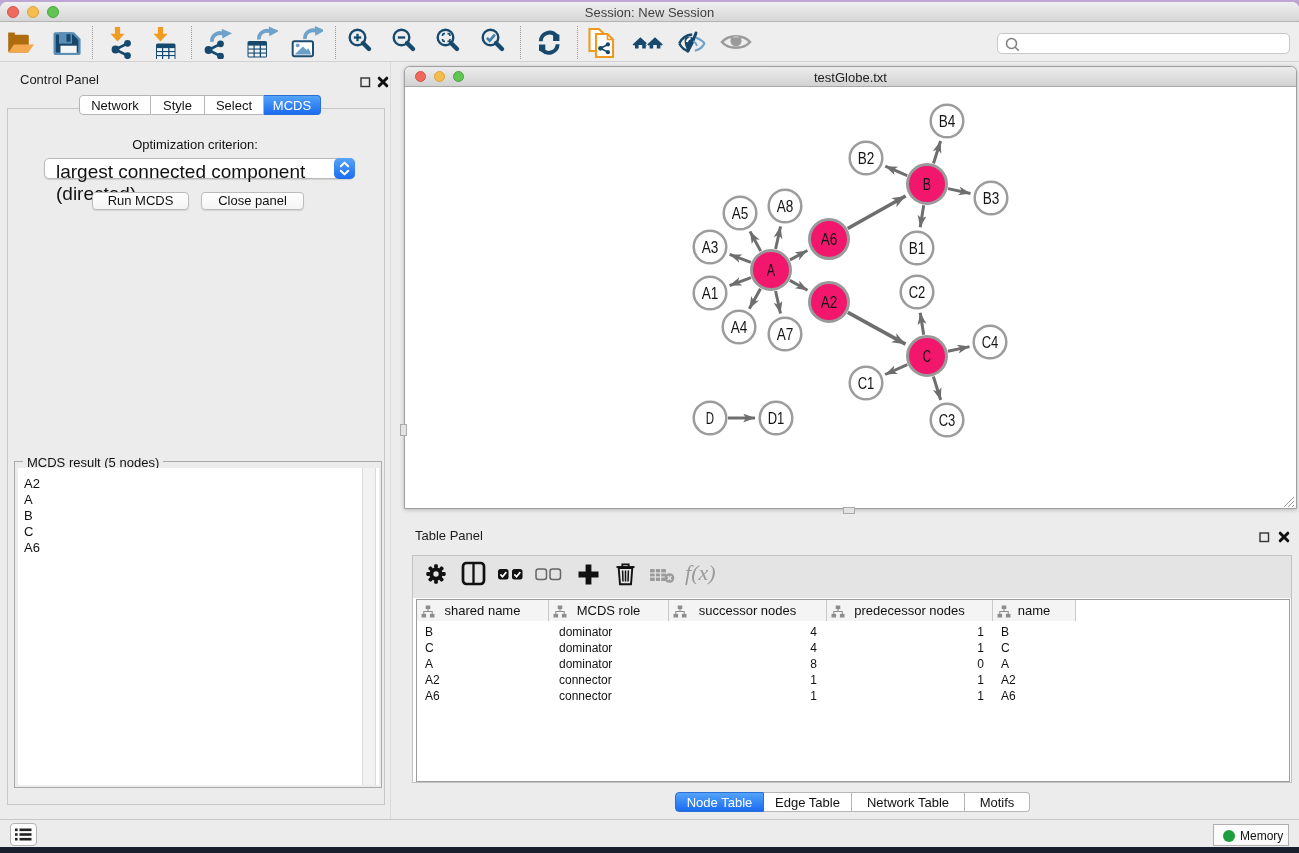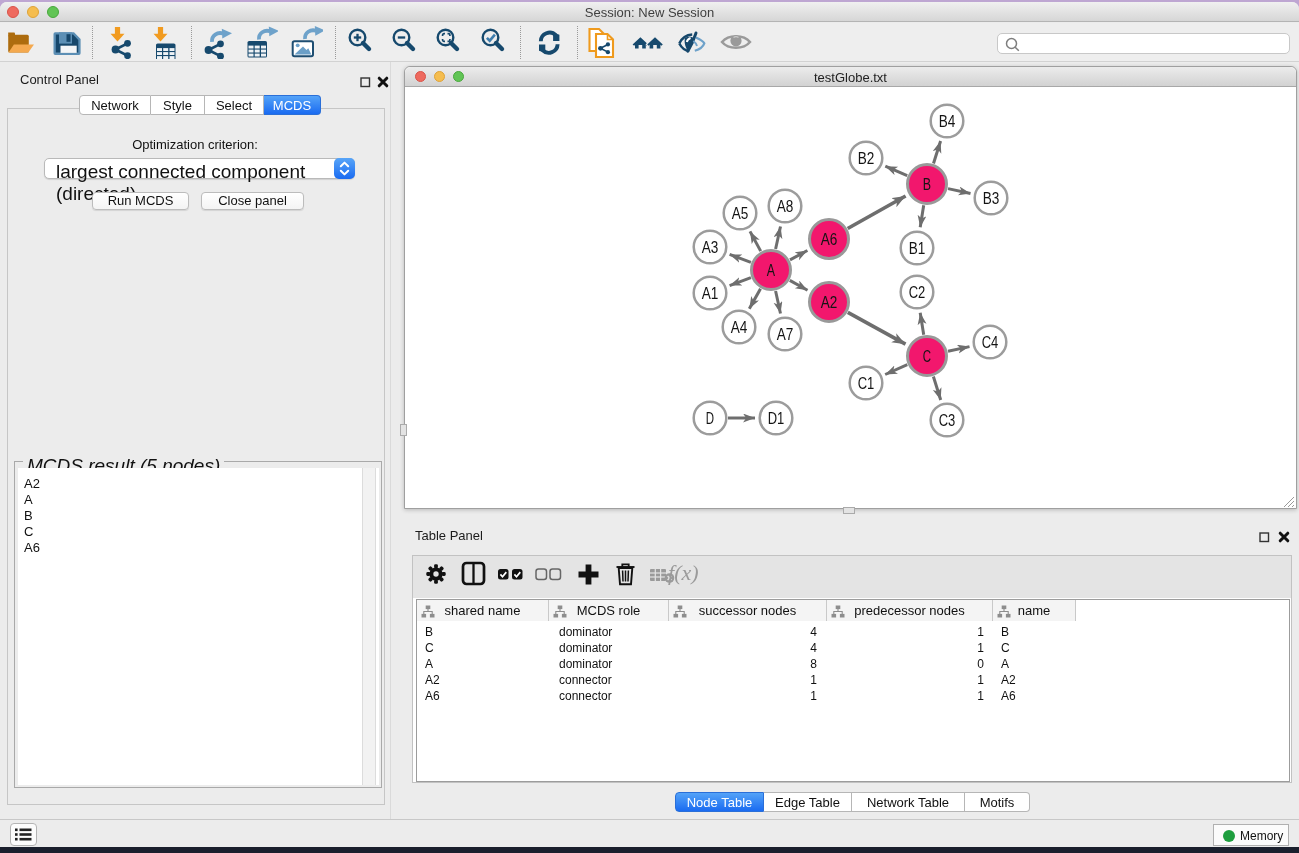--- a/index.html
+++ b/index.html
@@ -27,21 +27,21 @@
 .tabseg .seg:last-child { border-radius:0 4px 4px 0; }
 .tabseg .seg.sel { background:linear-gradient(#54a3f8,#1a6bf1); border-color:#2a6fd8; color:#fff; }
 .cpbox { position:absolute; left:7px; top:46px; width:378px; height:697px; border:1px solid #c6c6c6; }
 .optlabel { position:absolute; left:0; width:100%; text-align:center; top:75px; font-size:13px; color:#111; }
 .dropdown { position:absolute; left:44px; top:96px; width:311px; height:21px; background:#fff; border:1px solid #b9b9b9; border-radius:5px; box-shadow:0 1px 1px rgba(0,0,0,0.12); }
 .dropdown .dtext { position:absolute; left:11px; top:2px; font-size:19px; color:#111; }
 .dropdown .stepper { position:absolute; right:-1px; top:-1px; width:21px; height:21px; border-radius:5px;
   background:linear-gradient(#58a5f8,#1a6bf1); }
 .macbtn { position:absolute; height:18px; background:linear-gradient(#ffffff,#f4f4f4); border:1px solid #bcbcbc; border-radius:4px; font-size:13px; color:#111; text-align:center; line-height:16px; box-shadow:0 1px 1px rgba(0,0,0,0.1); }
 .fieldset { position:absolute; left:14px; top:399px; width:368px; height:327px; border:1px solid #a9a9a9; }
-.fieldset .legend { position:absolute; left:8px; top:-7px; background:#ececec; padding:0 4px; font-size:19px; color:#111;font-style:italic; }
+.fieldset .legend { position:absolute; left:8px; top:-7px; background:#ececec; padding:0 4px; font-size:13px; color:#111; }
 .mcdslist { position:absolute; left:3px; top:6px; width:361px; height:317px; background:#fff; }
 .mcdslist .items { position:absolute; left:6px; top:8px; font-size:13px; color:#111; line-height:16px; }
 .mcdslist .sbar { position:absolute; right:3px; top:0; width:14px; height:100%; background:#f2f2f2; border-left:1px solid #dcdcdc; border-right:1px solid #dcdcdc; }
 
 .netwin { position:absolute; left:404px; top:64px; width:893px; height:443px; background:#fff; border:1px solid #9f9f9f; border-radius:6px 6px 0 0; box-shadow:0 1px 4px rgba(0,0,0,0.22); }
 .nettitle { position:absolute; top:0; left:0; width:100%; height:20px; border-radius:6px 6px 0 0; background:linear-gradient(#ececec,#d2d2d2); border-bottom:1px solid #a8a8a8; }
 .nettitle .title { position:absolute; width:100%; text-align:center; top:3px; font-size:13px; color:#222; }
 .tl2 { width:11px !important; height:11px !important; top:4px !important; }
 .graphwrap { position:absolute; left:0px; top:20px; width:891px; height:421px; background:#fff; overflow:hidden; }
 .grip { position:absolute; right:1px; bottom:1px; width:13px; height:13px; }
@@ -309,21 +309,21 @@
                 <rect x="1" y="4" width="16" height="12" rx="1" fill="#9a9a9a"></rect>
                 <g stroke="#e4e4e4" stroke-width="1.2">
                   <line x1="1" y1="8" x2="17" y2="8"></line>
                   <line x1="1" y1="12" x2="17" y2="12"></line>
                   <line x1="6.3" y1="4" x2="6.3" y2="16"></line>
                   <line x1="11.6" y1="4" x2="11.6" y2="16"></line>
                 </g>
                 <circle cx="20.5" cy="13" r="4.8" fill="#9a9a9a"></circle>
                 <path d="M18.6,11.1 l3.8,3.8 M22.4,11.1 l-3.8,3.8" stroke="#e4e4e4" stroke-width="1.4"></path>
               </svg></div>
-            <div style="position:absolute;left:255px;top:4px;text-align:center;"><span style="font-family:'Liberation Serif',serif;font-style:italic;font-size:22px;color:#9a9a9a;"><i>f</i>(<i>x</i>)</span></div>
+            <div style="position:absolute;left:272px;top:4px;text-align:center;"><span style="font-family:'Liberation Serif',serif;font-style:italic;font-size:22px;color:#9a9a9a;"><i>f</i>(<i>x</i>)</span></div>
           </div>
         </div>
         <div class="ttable">
           <div class="thead" style="width:659px;">
             <div class="thcell" style="left:0px;width:132px;">
               <div style="position:absolute;left:4px;top:4px;"><svg width="14" height="13" viewBox="0 0 14 13">
                   <g fill="#8d8d8d">
                     <rect x="4.7" y="0.5" width="4.6" height="3.6"></rect>
                     <rect x="0.5" y="8.9" width="4.6" height="3.6"></rect>
                     <rect x="8.9" y="8.9" width="4.6" height="3.6"></rect>

